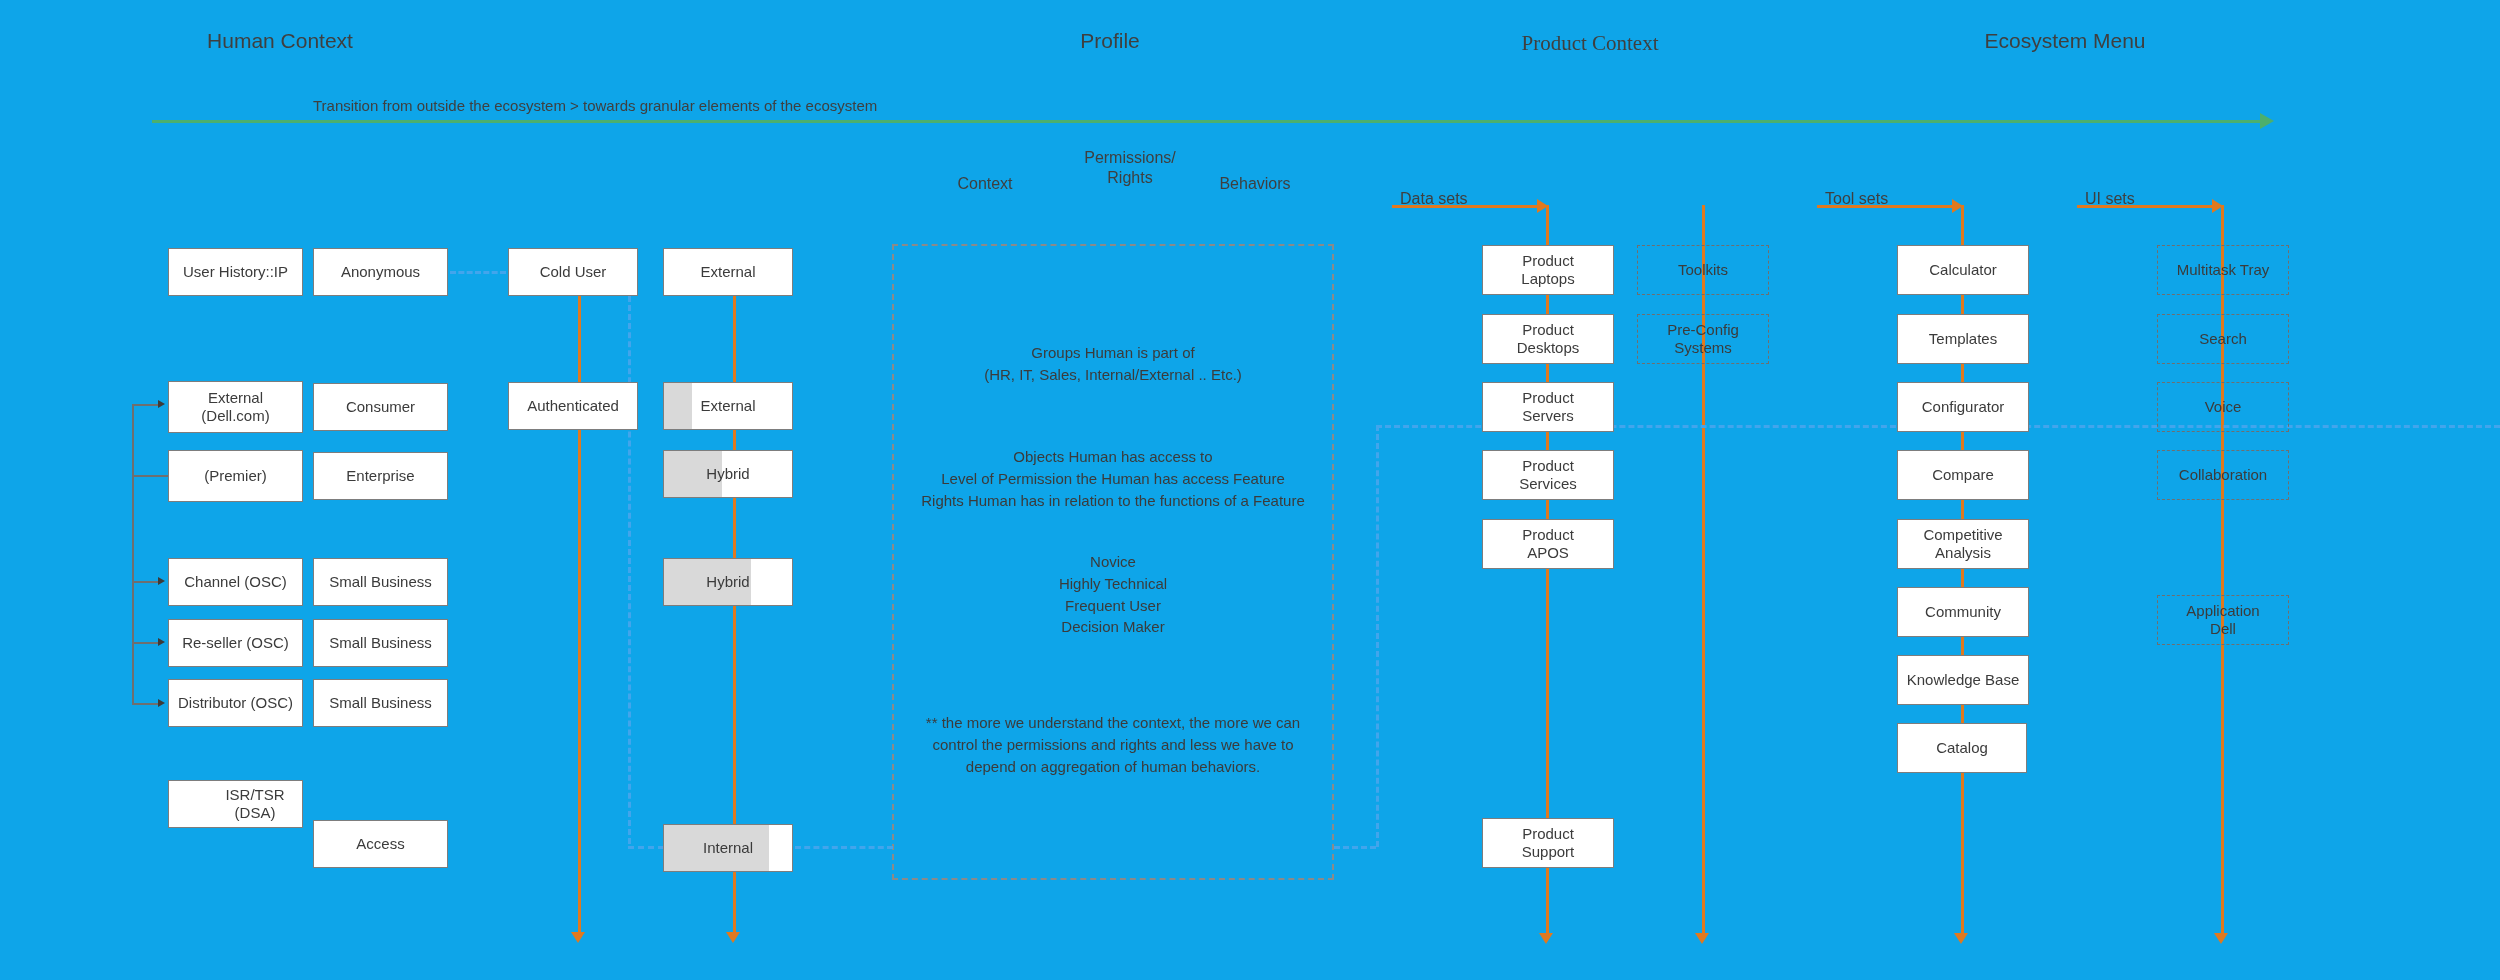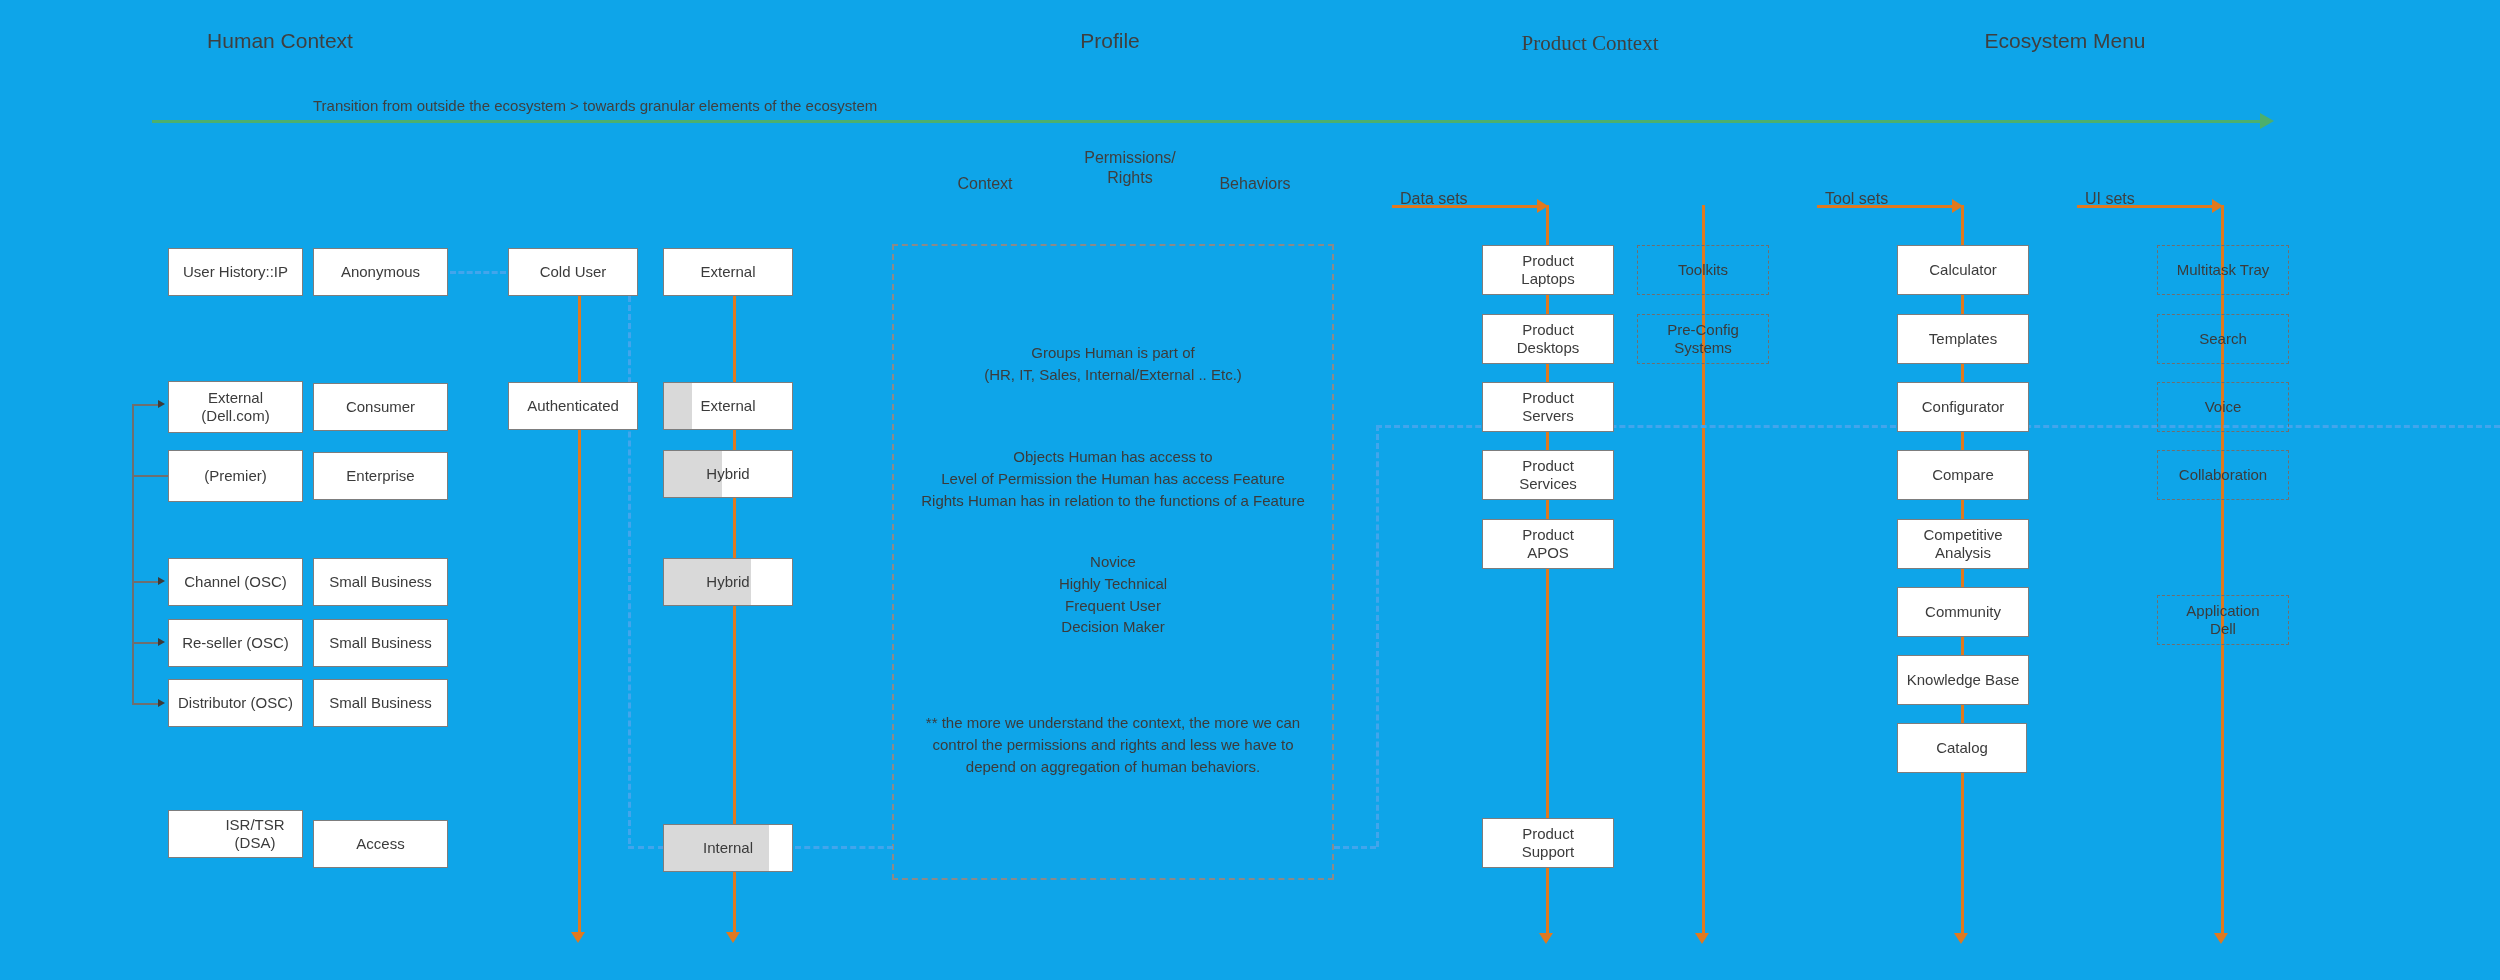--- a/index.html
+++ b/index.html
@@ -160,21 +160,21 @@
 (Dell.com)</span></div>
   <div class="node" style="left:313px;top:383px;width:135px;height:48px;"><span class="lbl">Consumer</span></div>
   <div class="node" style="left:168px;top:450px;width:135px;height:52px;"><span class="lbl">(Premier)</span></div>
   <div class="node" style="left:313px;top:452px;width:135px;height:48px;"><span class="lbl">Enterprise</span></div>
   <div class="node" style="left:168px;top:558px;width:135px;height:48px;"><span class="lbl">Channel (OSC)</span></div>
   <div class="node" style="left:313px;top:558px;width:135px;height:48px;"><span class="lbl">Small  Business</span></div>
   <div class="node" style="left:168px;top:619px;width:135px;height:48px;"><span class="lbl">Re-seller (OSC)</span></div>
   <div class="node" style="left:313px;top:619px;width:135px;height:48px;"><span class="lbl">Small  Business</span></div>
   <div class="node" style="left:168px;top:679px;width:135px;height:48px;"><span class="lbl">Distributor (OSC)</span></div>
   <div class="node" style="left:313px;top:679px;width:135px;height:48px;"><span class="lbl">Small  Business</span></div>
-  <div class="node" style="left:168px;top:810px;width:135px;height:48px;padding-left:39px;"><span class="lbl">ISR/TSR (DSA)</span></div>
+  <div class="node" style="left:168px;top:780px;width:135px;height:48px;padding-left:39px;"><span class="lbl">ISR/TSR (DSA)</span></div>
   <div class="node" style="left:313px;top:820px;width:135px;height:48px;"><span class="lbl">Access</span></div>
 
   <div class="node" style="left:508px;top:248px;width:130px;height:48px;"><span class="lbl">Cold User</span></div>
   <div class="node" style="left:508px;top:382px;width:130px;height:48px;"><span class="lbl">Authenticated</span></div>
 
   <div class="node" style="left:663px;top:248px;width:130px;height:48px;"><span class="fill" style="width:0%;"></span><span class="lbl">External</span></div>
   <div class="node" style="left:663px;top:382px;width:130px;height:48px;"><span class="fill" style="width:22%;"></span><span class="lbl">External</span></div>
   <div class="node" style="left:663px;top:450px;width:130px;height:48px;"><span class="fill" style="width:45%;"></span><span class="lbl">Hybrid</span></div>
   <div class="node" style="left:663px;top:558px;width:130px;height:48px;"><span class="fill" style="width:68%;"></span><span class="lbl">Hybrid</span></div>
   <div class="node" style="left:663px;top:824px;width:130px;height:48px;"><span class="fill" style="width:82%;"></span><span class="lbl">Internal</span></div>

